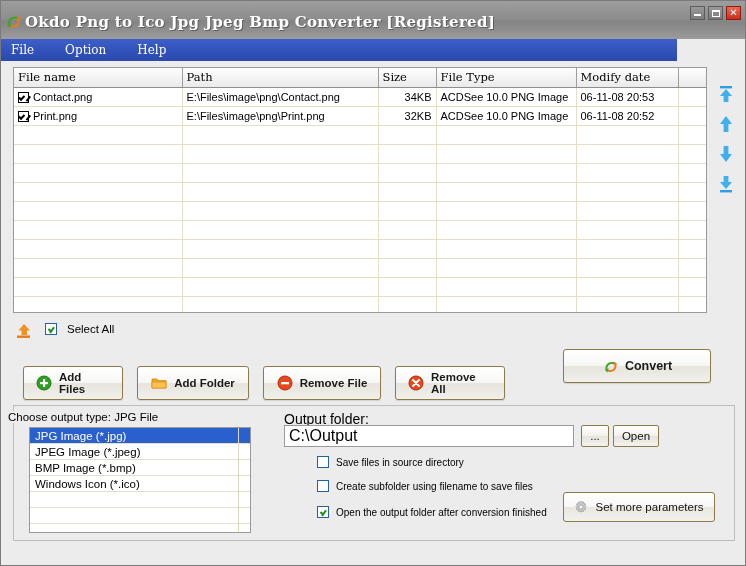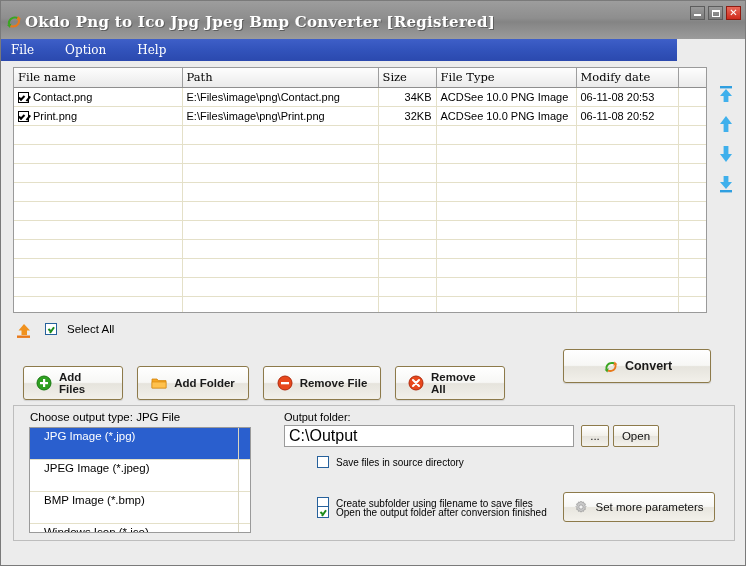--- a/index.html
+++ b/index.html
@@ -116,50 +116,50 @@
   .btn-convert{
     position:absolute; left:562px; top:348px; width:148px; height:34px;
   }
 
   
   .group{
     position:absolute; left:12px; top:404px; width:722px; height:136px;
     border:1px solid #bdbdbd; background:#ececec;
   }
   .grp-label{
-    position:absolute; left:26px; top:410px; font-size:11.5px; color:#000;
+    position:absolute; left:4px; top:410px; font-size:11.5px; color:#000;
     background:#ececec; padding:0 3px;
   }
   .listbox{
     position:absolute; left:28px; top:426px; width:222px; height:106px;
     border:1px solid #9a9a9a; background:#ffffff; overflow:hidden;
   }
   .lb-col{ position:absolute; left:208px; top:0; bottom:0; width:1px; background:#dad6c0; }
-  .lb-row{ height:32px; border-bottom:1px solid #e4e0c8; font-size:11.5px;
-           padding-left:14px; line-height:16px; color:#000; white-space:nowrap; cursor:default;}
+  .lb-row{ height:16px; border-bottom:1px solid #e4e0c8; font-size:11.5px;
+           padding-left:5px; line-height:16px; color:#000; white-space:nowrap; cursor:default;}
   .lb-row.sel{ background:#2a5fce; color:#ffffff; }
 
-  .out-label{ position:absolute; left:283px; top:410px; font-size:11px; color:#000;}
+  .out-label{ position:absolute; left:283px; top:410px; font-size:14px; color:#000;}
   .out-input{
     position:absolute; left:283px; top:424px; width:290px; height:22px;
     border:1px solid #9a9a9a; background:#ffffff; font-size:16px;
     padding:0 4px; font-family:"Liberation Sans", sans-serif; color:#000;
   }
   .sm-btn{
     position:absolute; height:22px; border:1px solid #8d7a4a; border-radius:2px;
     background:linear-gradient(to bottom,#ffffff,#f2f0ea 50%,#e6e4dd 52%,#f4f2ec);
     font-size:11.5px; color:#111; display:flex; align-items:center; justify-content:center;
     cursor:pointer;
   }
   #btn-browse{ left:580px; top:424px; width:28px; }
   #btn-open{ left:612px; top:424px; width:46px; }
 
   .opt{ position:absolute; left:285px; display:flex; align-items:center; gap:7px;
         font-size:10px; color:#000;padding-left:31px; }
-  #opt1{ top:455px; } #opt2{ top:496px;text-align:center; } #opt3{ top:505px; }
+  #opt1{ top:455px; } #opt2{ top:479px;text-align:center; } #opt3{ top:505px; }
 
   .params-btn{
     position:absolute; left:562px; top:491px; width:152px; height:30px;
     border:1px solid #8d7a4a; border-radius:3px;
     background:linear-gradient(to bottom,#ffffff 0%,#f7f7f5 48%,#e8e6df 52%,#f3f1eb 100%);
     display:flex; align-items:center; justify-content:center; gap:7px;
     font-size:11.5px; color:#111; cursor:pointer;
   }
   .gear{ width:14px; height:14px; position:relative; }
 </style>

